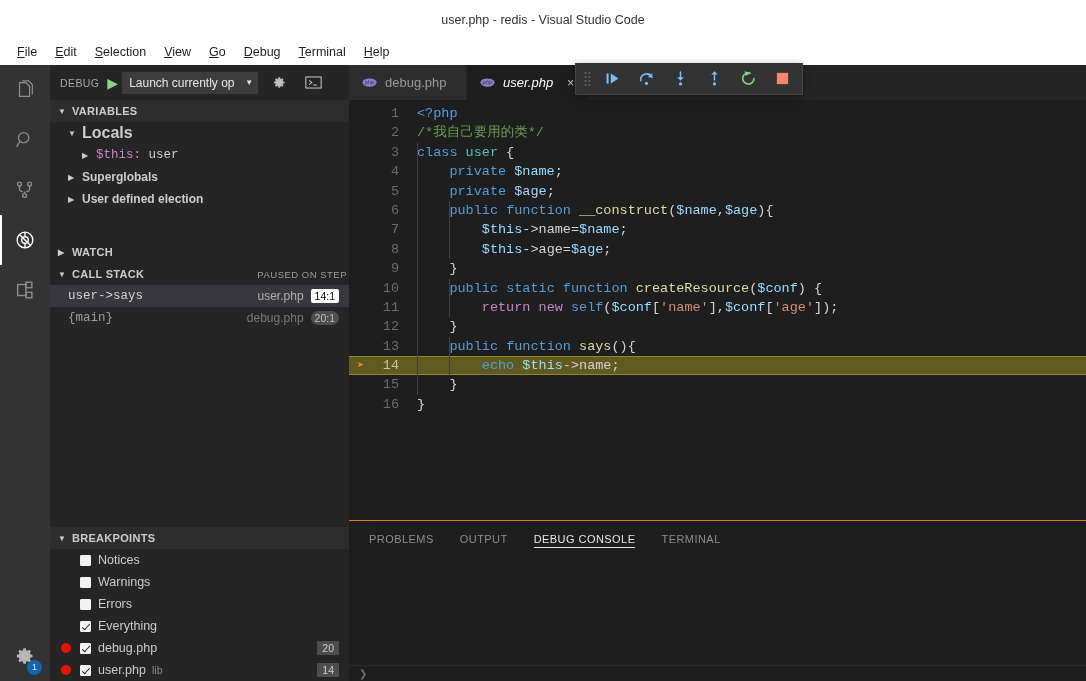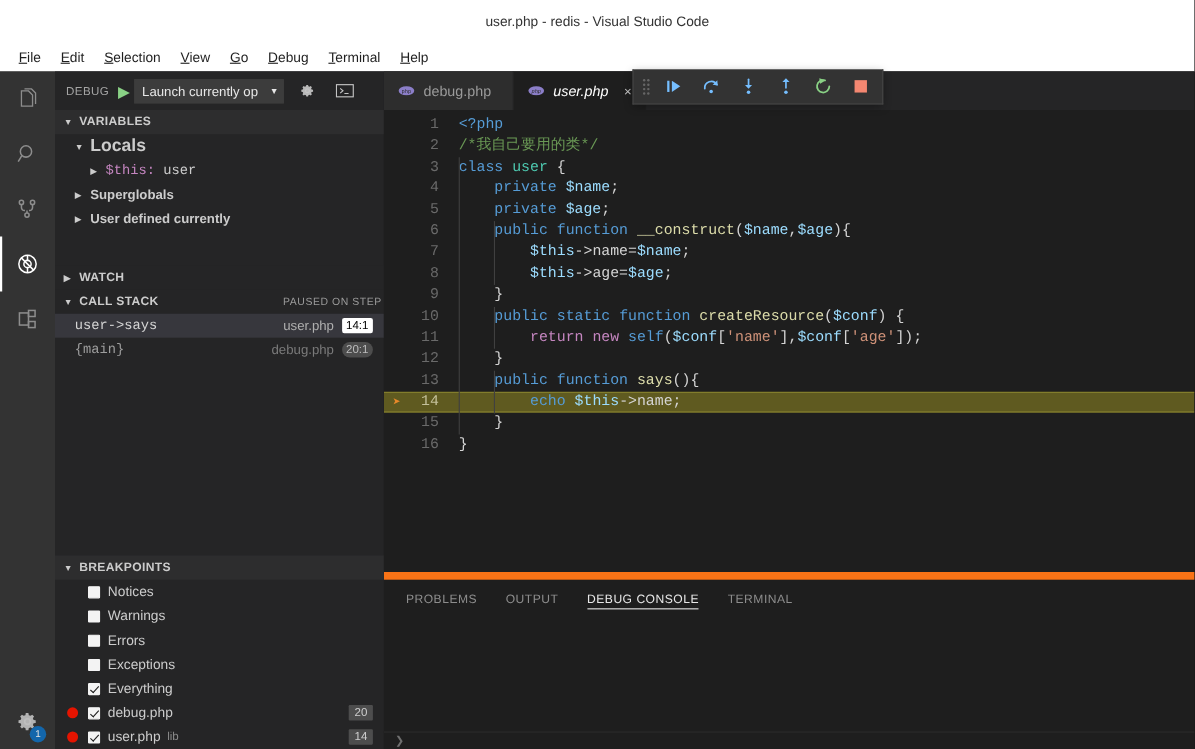--- a/index.html
+++ b/index.html
@@ -167,21 +167,21 @@
   .k  { color:#569cd6; }     
   .k2 { color:#c586c0; }     
   .cm { color:#6a9955; }     
   .fn { color:#dcdcaa; }     
   .vr { color:#9cdcfe; }     
   .st { color:#ce9178; }     
   .pn { color:#d4d4d4; }     
   .ty { color:#4ec9b0; }     
 
   
-  .panel { flex:0 0 161px; background:#1e1e1e; border-top:7px solid #f97316; display:flex; flex-direction:column; }
+  .panel { flex:0 0 161px; background:#1e1e1e; border-top:1px solid #f97316; display:flex; flex-direction:column; }
   .panel-tabs { height:35px; display:flex; align-items:center; padding-left:20px; gap:26px; flex:0 0 35px; }
   .ptab { font-size:11px; letter-spacing:.45px; color:#8d8d8d; height:35px; display:flex; align-items:center; position:relative; }
   .ptab.active { color:#e7e7e7; }
   .ptab.active::after { content:""; position:absolute; left:0; right:0; bottom:8px; height:1px; background:#e7e7e7; }
   .panel-body { flex:1 1 auto; position:relative; }
   .console-prompt {
     position:absolute; left:10px; bottom:2px; width:12px; height:12px;
     display:flex; align-items:center; color:#6f6f6f; font-size:10px;
   }
   .panel-input-line {
@@ -300,21 +300,21 @@
               <span class="tw">▶</span>
               <span class="mono varname">$this:</span>
               <span class="mono varval">&nbsp;user</span>
             </div>
             <div class="row ind1">
               <span class="tw">▶</span>
               <span style="font-weight: bold; font-size: 12px;">Superglobals</span>
             </div>
             <div class="row ind1">
               <span class="tw">▶</span>
-              <span style="font-weight: bold; font-size: 12px;">User defined currently</span>
+              <span style="font-weight: bold; font-size: 12px;">User defined election</span>
             </div>
           </div>
       </div>
 
       <div class="sect">
         <div class="sect-head">
           <span class="tw">▶</span>
           <span>WATCH</span>
         </div>
       </div>
@@ -355,24 +355,20 @@
               <span class="cb"></span>
               <span>Notices</span>
             </div>
             <div class="bp-row">
               <span class="cb"></span>
               <span>Warnings</span>
             </div>
             <div class="bp-row">
               <span class="cb"></span>
               <span>Errors</span>
-            </div>
-            <div class="bp-row">
-              <span class="cb"></span>
-              <span>Exceptions</span>
             </div>
             <div class="bp-row">
               <span class="cb checked"></span>
               <span>Everything</span>
             </div>
             <div class="bp-row">
               <span class="bp-dot"></span>
               <span class="cb checked"></span>
               <span>debug.php</span>
               <span class="bp-count">20</span>

